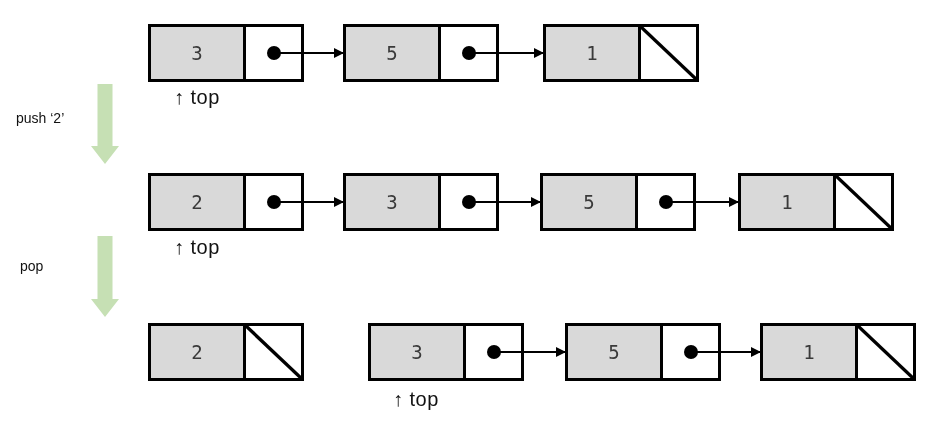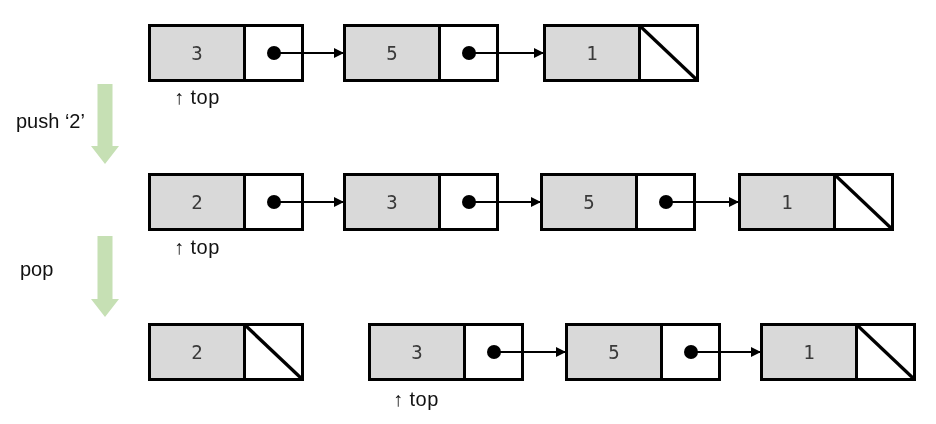--- a/index.html
+++ b/index.html
@@ -54,21 +54,21 @@
   }
   .top-label{
     position:absolute;
     font-size:20px;
     color:var(--label-text);
     white-space:nowrap;
     letter-spacing:0.5px;
   }
   .op-label{
     position:absolute;
-    font-size:20px;
+    font-size:14px;
     color:var(--label-text);
     white-space:nowrap;
   }
   .green-arrow{position:absolute;}
   .green-arrow polygon{fill:var(--arrow-green);}
 </style>
 </head>
 <body>
 
 <div id="canvas">

